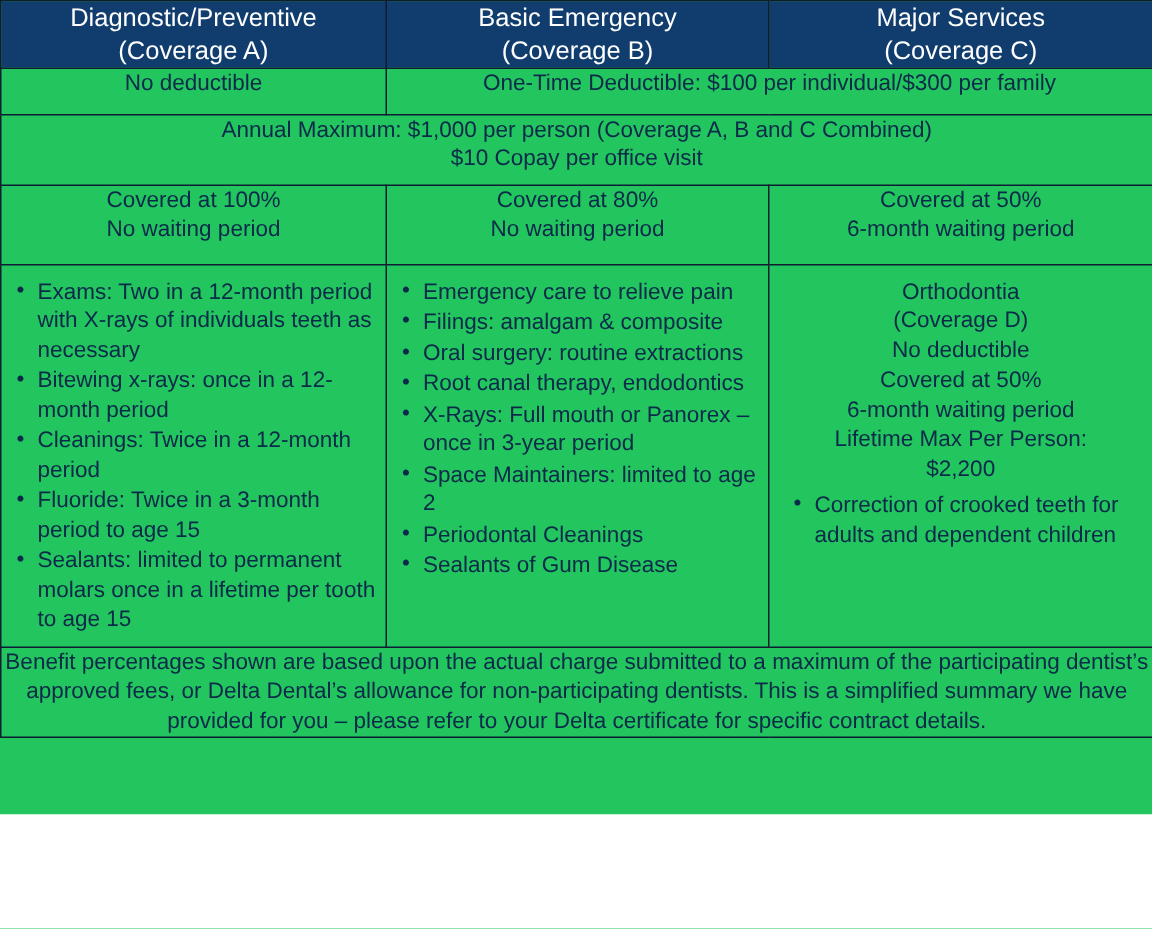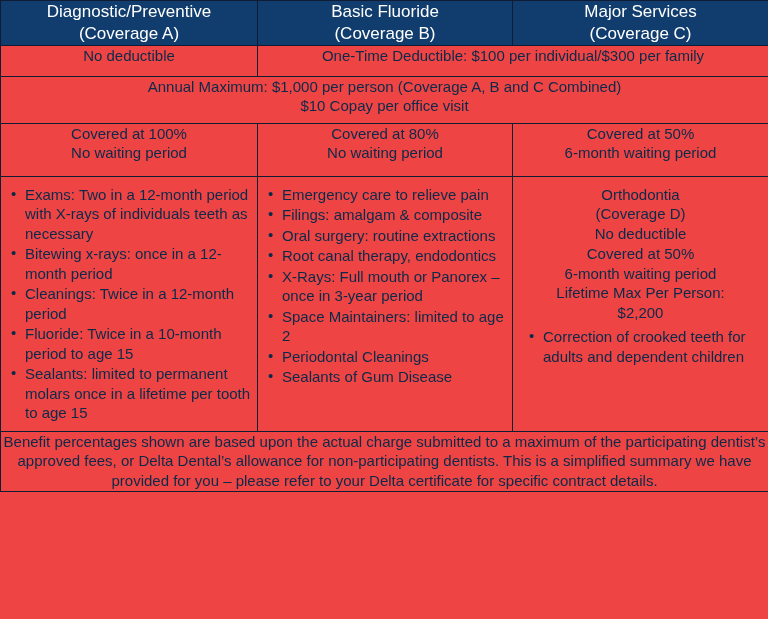--- a/index.html
+++ b/index.html
@@ -6,24 +6,24 @@
     margin: 0;
     padding: 0;
     background: #ffffff;
   }
   body {
     font-family: "Liberation Sans", sans-serif;
     color: #0b2a4a;
   }
   .page {
     width: 768px;
-    height: 619px;
+    height: 543px;
     box-sizing: border-box;
     position: relative;
-    background: #ef4444;
+    background: #22c55e;
     overflow: hidden;
   }
   table.benefit-table {
     width: 768px;
     border-collapse: collapse;
     table-layout: fixed;
   }
   table.benefit-table td,
   table.benefit-table th {
     border: 1.5px solid #0f1c33;
@@ -111,21 +111,21 @@
       <col style="width:256px">
     </colgroup>
     <tbody>
 
       <tr>
         <th class="hdr">
           <span>Diagnostic/Preventive</span>
           <span class="l2">(Coverage A)</span>
         </th>
         <th class="hdr">
-          <span>Basic Fluoride</span>
+          <span>Basic Emergency</span>
           <span class="l2">(Coverage B)</span>
         </th>
         <th class="hdr">
           <span>Major Services</span>
           <span class="l2">(Coverage C)</span>
         </th>
       </tr>
 
       <tr class="deduct-row">
         <td class="center-cell">No deductible</td>
@@ -153,21 +153,21 @@
           <span class="l2">6-month waiting period</span>
         </td>
       </tr>
 
       <tr>
         <td class="listcell">
           <ul class="blist">
             <li>Exams: Two in a 12-month period with X-rays of individuals teeth as necessary</li>
             <li>Bitewing x-rays: once in a 12-month period</li>
             <li>Cleanings: Twice in a 12-month period</li>
-            <li>Fluoride: Twice in a 10-month period to age 15</li>
+            <li>Fluoride: Twice in a 3-month period to age 15</li>
             <li>Sealants: limited to permanent molars once in a lifetime per tooth to age 15</li>
           </ul>
         </td>
         <td class="listcell">
           <ul class="blist">
             <li>Emergency care to relieve pain</li>
             <li>Filings: amalgam &amp; composite</li>
             <li>Oral surgery: routine extractions</li>
             <li>Root canal therapy, endodontics</li>
             <li>X-Rays: Full mouth or Panorex – once in 3-year period</li>

